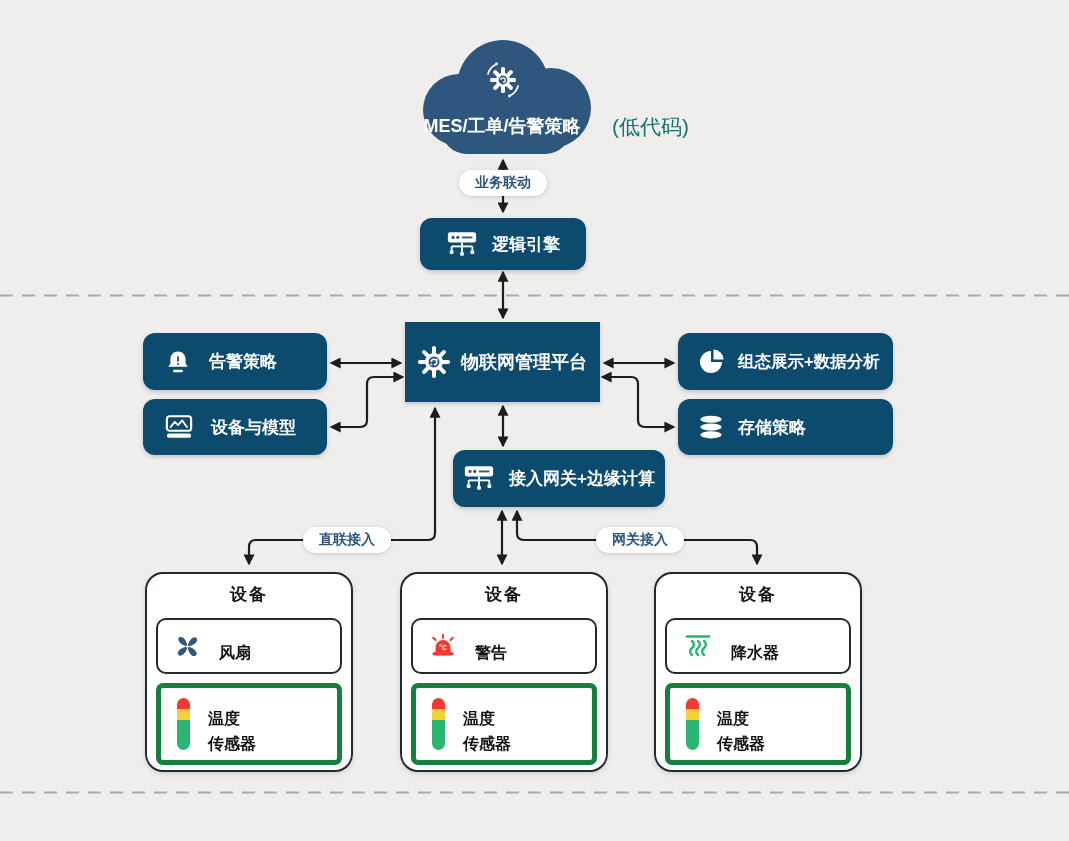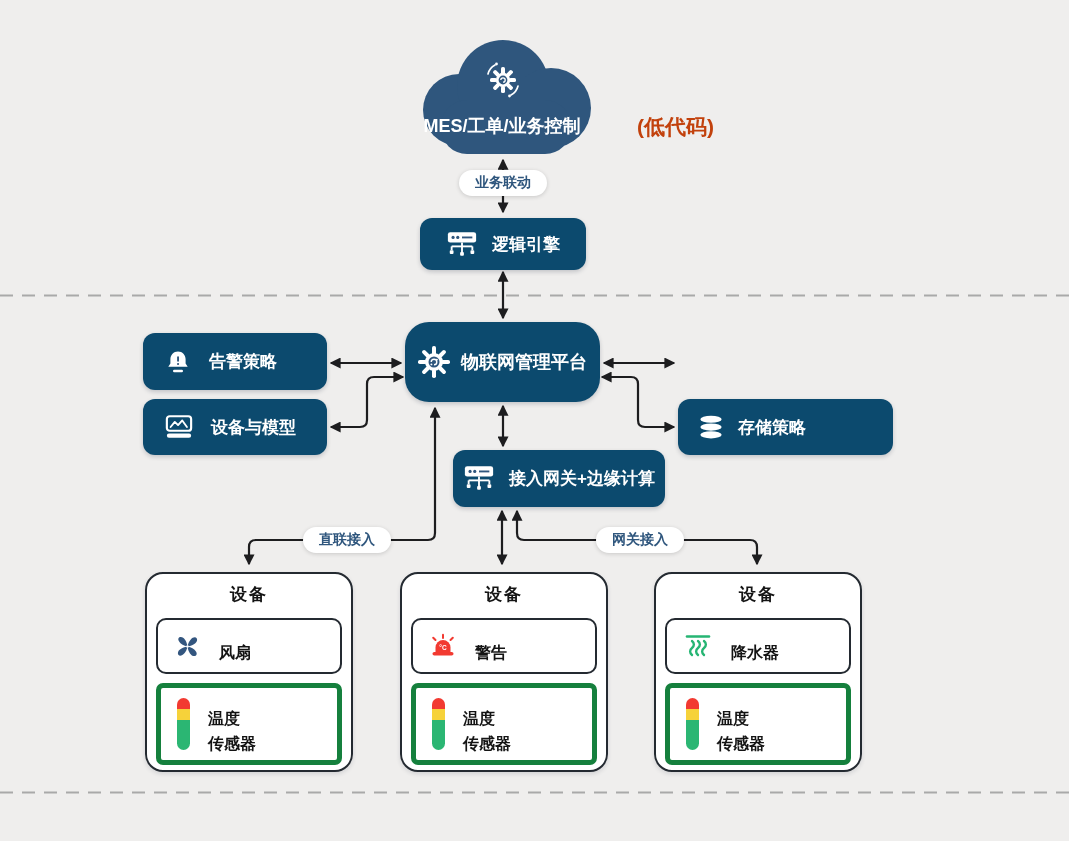--- a/index.html
+++ b/index.html
@@ -36,21 +36,21 @@
     box-shadow:0 1px 4px rgba(0,0,0,.16);
     white-space:nowrap;
   }
   .cloud-label{
     position:absolute;z-index:2;
     text-align:center;color:#fff;font-weight:bold;font-size:18px;
     white-space:nowrap;
   }
   .aside{
     position:absolute;z-index:2;
-    font-size:21px;font-weight:bold;color:#c2410c;white-space:nowrap;margin-left:25px;
+    font-size:21px;font-weight:normal;color:#0f766e;white-space:nowrap;
   }
   .icn{position:relative;flex:0 0 auto;}
   .device{
     position:absolute;z-index:2;
     width:208px;height:200px;
     background:#fff;
     border:2.5px solid #242a31;
     border-radius:18px;
     box-sizing:border-box;
     box-shadow:0 2px 4px rgba(40,50,70,.14);
@@ -134,21 +134,21 @@
         <circle cx="13" cy="13" r="7.2"></circle>
       </g>
       <circle cx="13" cy="13" r="4.4" fill="#2f567d"></circle>
       <path d="M10.8,13 a2.2,2.2 0 1 1 2.2,2.2" stroke="#fff" stroke-width="1.3" fill="none"></path>
     </g>
     <path d="M2,12 A 14,14 0 0 1 9,3" stroke="#fff" stroke-width="1.7" fill="none" stroke-linecap="round"></path>
     <path d="M32,24 A 14,14 0 0 1 25,33" stroke="#fff" stroke-width="1.7" fill="none" stroke-linecap="round"></path>
     <circle cx="10.5" cy="2" r="1.4" fill="#fff"></circle>
     <circle cx="23.5" cy="34" r="1.4" fill="#fff"></circle>
   </svg>
-  <div class="cloud-label" style="left:403px;top:114px;width:198px">MES/工单/业务控制</div>
+  <div class="cloud-label" style="left:403px;top:114px;width:198px">MES/工单/告警策略</div>
   <div class="aside" style="left:612px;top:113px">(低代码)</div>
 
   <div class="pill" style="left:503px;top:183px">业务联动</div>
   <div class="pill" style="left:347px;top:540px">直联接入</div>
   <div class="pill" style="left:640px;top:540px">网关接入</div>
 
   <div class="node" style="left:420px;top:218px;width:166px;height:52px;justify-content:center;gap:14px">
     <svg class="icn" width="32" height="29" viewBox="0 0 34 30">
       <rect x="2" y="2" width="30" height="11" rx="2.5" fill="#fff"></rect>
       <circle cx="7.5" cy="7.5" r="1.7" fill="#2f567d"></circle>
@@ -161,21 +161,21 @@
         <line x1="17" y1="17" x2="17" y2="23"></line>
         <line x1="28" y1="17" x2="28" y2="21"></line>
       </g>
       <rect x="4" y="21" width="4" height="4" rx="1" fill="#fff"></rect>
       <rect x="15" y="23" width="4" height="4" rx="1" fill="#fff"></rect>
       <rect x="26" y="21" width="4" height="4" rx="1" fill="#fff"></rect>
     </svg>
     <span class="lbl" style="font-size:17px">逻辑引擎</span>
   </div>
 
-  <div class="node" style="left:405px;top:322px;width:195px;height:80px;border-radius:24px;justify-content:center;gap:11px">
+  <div class="node" style="left:405px;top:322px;width:195px;height:80px;border-radius:0;justify-content:center;gap:11px">
     <svg class="icn" width="32" height="32" viewBox="0 0 32 32">
       <g fill="#ffffff">
         <rect x="14" y="0" width="4" height="9" rx="1.8"></rect>
         <rect x="14" y="0" width="4" height="9" rx="1.8" transform="rotate(45 16 16)"></rect>
         <rect x="14" y="0" width="4" height="9" rx="1.8" transform="rotate(90 16 16)"></rect>
         <rect x="14" y="0" width="4" height="9" rx="1.8" transform="rotate(135 16 16)"></rect>
         <rect x="14" y="0" width="4" height="9" rx="1.8" transform="rotate(180 16 16)"></rect>
         <rect x="14" y="0" width="4" height="9" rx="1.8" transform="rotate(225 16 16)"></rect>
         <rect x="14" y="0" width="4" height="9" rx="1.8" transform="rotate(270 16 16)"></rect>
         <rect x="14" y="0" width="4" height="9" rx="1.8" transform="rotate(315 16 16)"></rect>
@@ -201,20 +201,27 @@
 
   <div class="node" style="left:143px;top:399px;width:184px;height:56px;padding-left:22px;gap:18px;box-sizing:border-box">
     <svg class="icn" width="28" height="26" viewBox="0 0 30 27">
       <rect x="2" y="2" width="26" height="15.5" rx="3" fill="none" stroke="#fff" stroke-width="2.3"></rect>
       <polyline points="6,13.5 10.5,8 14,11.5 18.5,6.5 23.5,13.5" fill="none" stroke="#fff" stroke-width="2" stroke-linejoin="round" stroke-linecap="round"></polyline>
       <rect x="2" y="20.5" width="26" height="4.5" rx="2.25" fill="#fff"></rect>
     </svg>
     <span class="lbl" style="font-size:17px">设备与模型</span>
   </div>
 
+  <div class="node" style="left:678px;top:333px;width:215px;height:57px;padding-left:20px;gap:14px;box-sizing:border-box">
+    <svg class="icn" width="26" height="26" viewBox="0 0 26 26">
+      <path d="M13,13 L13,2 A11,11 0 1 0 24,13 Z" fill="#fff"></path>
+      <path d="M15.5,10.5 L15.5,0.5 A10,10 0 0 1 25.5,10.5 Z" fill="#fff"></path>
+    </svg>
+    <span class="lbl" style="font-size:16.5px">组态展示+数据分析</span>
+  </div>
 
   <div class="node" style="left:453px;top:450px;width:212px;height:57px;justify-content:center;gap:14px">
     <svg class="icn" width="32" height="29" viewBox="0 0 34 30">
       <rect x="2" y="2" width="30" height="11" rx="2.5" fill="#fff"></rect>
       <circle cx="7.5" cy="7.5" r="1.7" fill="#2f567d"></circle>
       <circle cx="12.5" cy="7.5" r="1.7" fill="#2f567d"></circle>
       <line x1="17" y1="7.5" x2="28" y2="7.5" stroke="#2f567d" stroke-width="2"></line>
       <g stroke="#fff" stroke-width="2">
         <line x1="17" y1="13" x2="17" y2="17"></line>
         <line x1="6" y1="17" x2="28" y2="17"></line>

